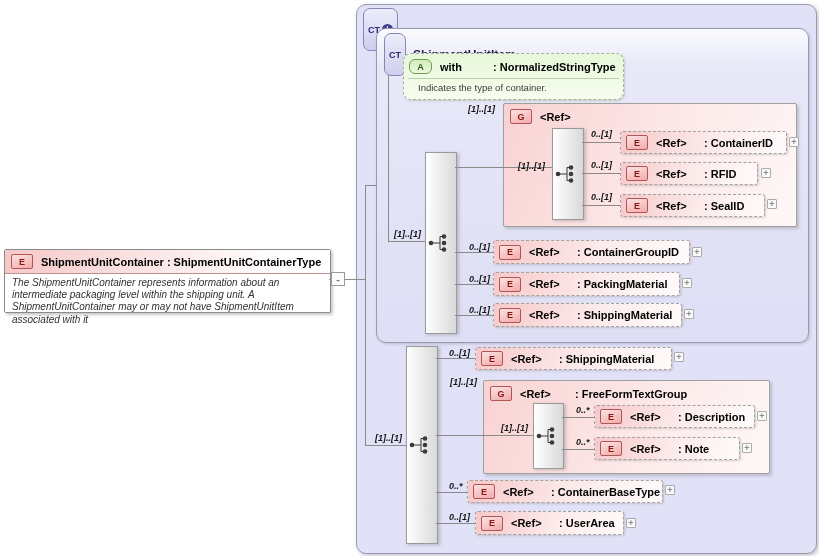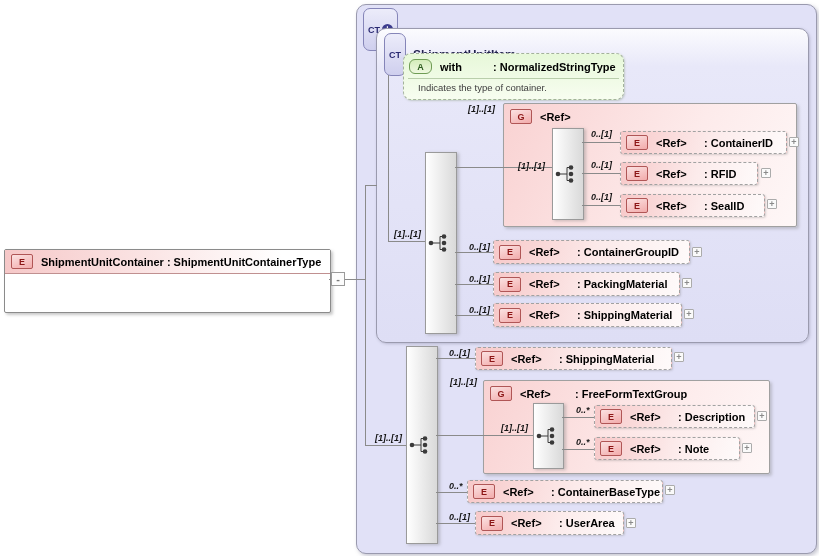--- a/index.html
+++ b/index.html
@@ -230,20 +230,21 @@
     <span class="ref">&lt;Ref&gt;</span>
     <span>: UserArea</span>
   </div>
 
   <div class="rootbox" style="left:4px;top:249px;width:325px;height:62px">
     <div class="root-header">
       <span class="badge badge-red">E</span>
       <span>ShipmentUnitContainer : ShipmentUnitContainerType</span>
     </div>
     <div class="root-sep"></div>
+    <div class="root-anno">The ShipmentUnitContainer represents information about an intermediate packaging level within the shipping unit.  A ShipmentUnitContainer may or may not have ShipmentUnitItem associated with it</div>
   </div>
 
   <div class="hl" style="left:329px;top:279px;width:36px"></div>
   <div class="vl" style="left:365px;top:185px;height:260px"></div>
   <div class="hl" style="left:365px;top:185px;width:12px"></div>
   <div class="vl" style="left:388px;top:75px;height:167px"></div>
   <div class="hl" style="left:388px;top:241px;width:37px"></div>
   <div class="hl" style="left:455px;top:167px;width:97px"></div>
   <div class="hl" style="left:455px;top:252px;width:38px"></div>
   <div class="hl" style="left:455px;top:284px;width:38px"></div>

